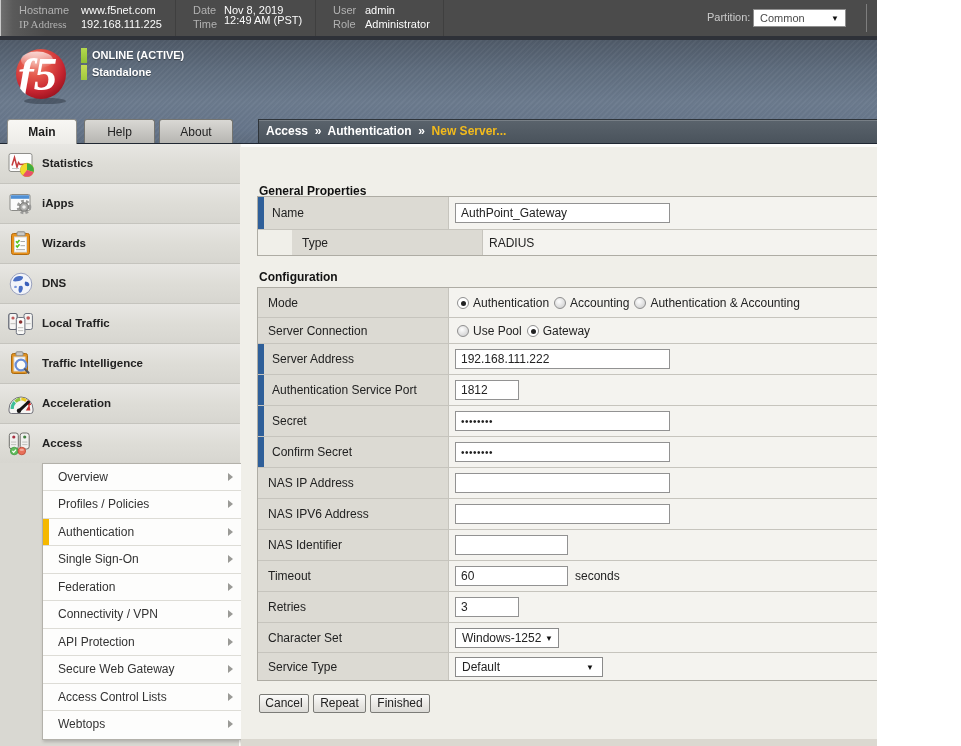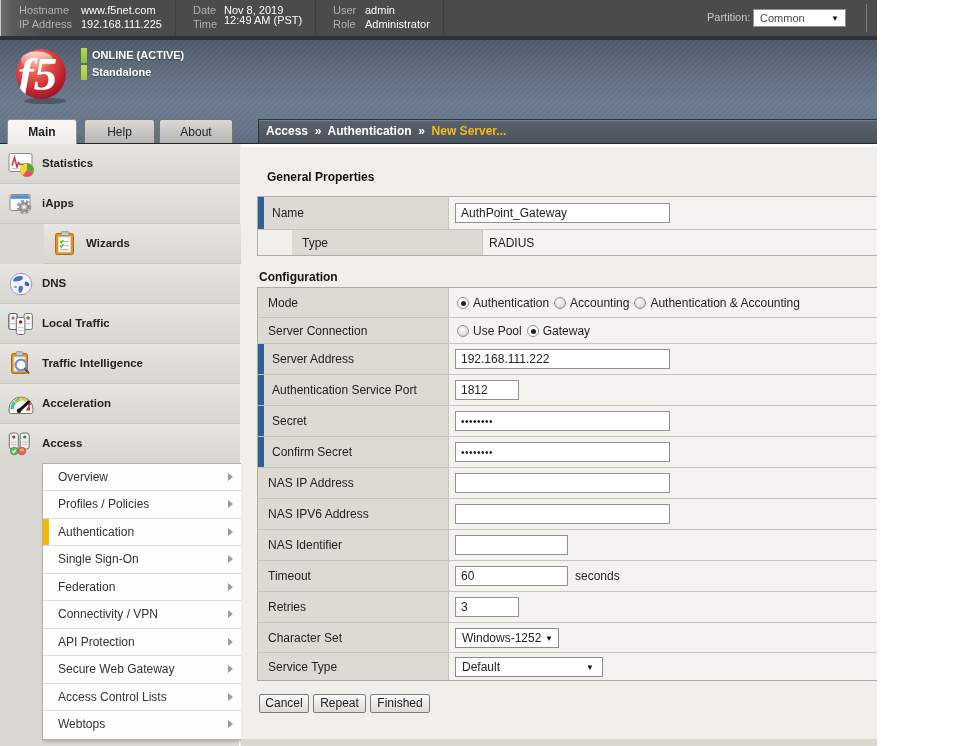--- a/index.html
+++ b/index.html
@@ -83,21 +83,21 @@
 #rightline { position:absolute; left:959px; top:144px; width:2px; height:602px; background:#fbfbf9; }
 </style>
 </head>
 <body>
 <div id="page">
 
   <div id="topbar">
 
     <div class="lbl" style="left:18px; top:4px;">Hostname</div>
     <div class="val" style="left:80px; top:4px;">www.f5net.com</div>
-    <div class="lbl" style="left:18px; top:18px;">IP Address</div>
+    <div class="lbl" style="left:18px; top:18px;font-family:Liberation Serif, serif;">IP Address</div>
     <div class="val" style="left:80px; top:18px;">192.168.111.225</div>
     <div class="sep" style="left:174px;"></div>
     <div class="lbl" style="left:192px; top:4px;">Date</div>
     <div class="val" style="left:223px; top:4px;">Nov 8, 2019</div>
     <div class="lbl" style="left:192px; top:18px;">Time</div>
     <div class="val" style="left:223px; top:14px;">12:49 AM (PST)</div>
     <div class="sep" style="left:314px;"></div>
     <div class="lbl" style="left:332px; top:4px;">User</div>
     <div class="val" style="left:364px; top:4px;">admin</div>
     <div class="lbl" style="left:332px; top:18px;">Role</div>
@@ -164,21 +164,21 @@
     <div class="mrow" style="top:40px;">
       <svg width="26" height="26">
         <rect x="2" y="3.5" width="20" height="16" rx="1.5" fill="#fbfbfb" stroke="#8a8a86"></rect>
         <rect x="2.8" y="4.2" width="18.5" height="3.6" fill="#4f8fd4"></rect>
         <circle cx="16" cy="16" r="5.6" fill="none" stroke="#9a9a98" stroke-width="3.4" stroke-dasharray="2.6 2"></circle>
         <circle cx="16" cy="16" r="4.2" fill="#adadab" stroke="#757573"></circle>
         <circle cx="16" cy="16" r="1.8" fill="#f0f0ee"></circle>
       </svg>
       <span class="tx">iApps</span>
       </div>
-    <div class="mrow" style="top:80px;margin-left:44px;">
+    <div class="mrow" style="top:80px;">
       <svg width="26" height="26">
         <rect x="3.5" y="2.5" width="18" height="21" rx="2" fill="#e8921c" stroke="#b26a0e"></rect>
         <rect x="9" y="0.8" width="8" height="4" rx="1" fill="#c9c9c7" stroke="#8b8b89"></rect>
         <rect x="6.5" y="6" width="12" height="15" fill="#fdfdfc" stroke="#d8d8d6"></rect>
         <path d="M8 10.2 l1.3 1.5 l2.2 -2.8" fill="none" stroke="#55c41e" stroke-width="1.6"></path>
         <path d="M8 14.6 l1.3 1.5 l2.2 -2.8" fill="none" stroke="#55c41e" stroke-width="1.6"></path>
         <line x1="12.5" y1="10.5" x2="17" y2="10.5" stroke="#a9a9a7"></line>
         <line x1="12.5" y1="14.7" x2="17" y2="14.7" stroke="#a9a9a7"></line>
         <line x1="8" y1="18.7" x2="17" y2="18.7" stroke="#a9a9a7"></line>
       </svg>
@@ -288,21 +288,21 @@
         </div>
       <div class="srow" style="border-bottom:none;">
           <span class="tx">Webtops</span>
           <span class="ar"></span>
         </div>
     </div>
   </div>
 
   <div id="main">
     <div class="wstrip"></div>
-    <h2 class="sec" style="left:18px; top:26px;margin-left:8px;">General Properties</h2>
+    <h2 class="sec" style="left:18px; top:40px;">General Properties</h2>
     <div class="ftable" style="top:52px;">
       <div class="frow" style="height:33px;">
         <div class="fl req">Name</div>
         <div class="fv">
             <input class="ti" style="width: 215px;" value="AuthPoint_Gateway">
           </div>
       </div>
       <div class="frow" style="height:25px;margin-left:34px;">
         <div class="fl">Type</div>
         <div class="fv">RADIUS</div>

